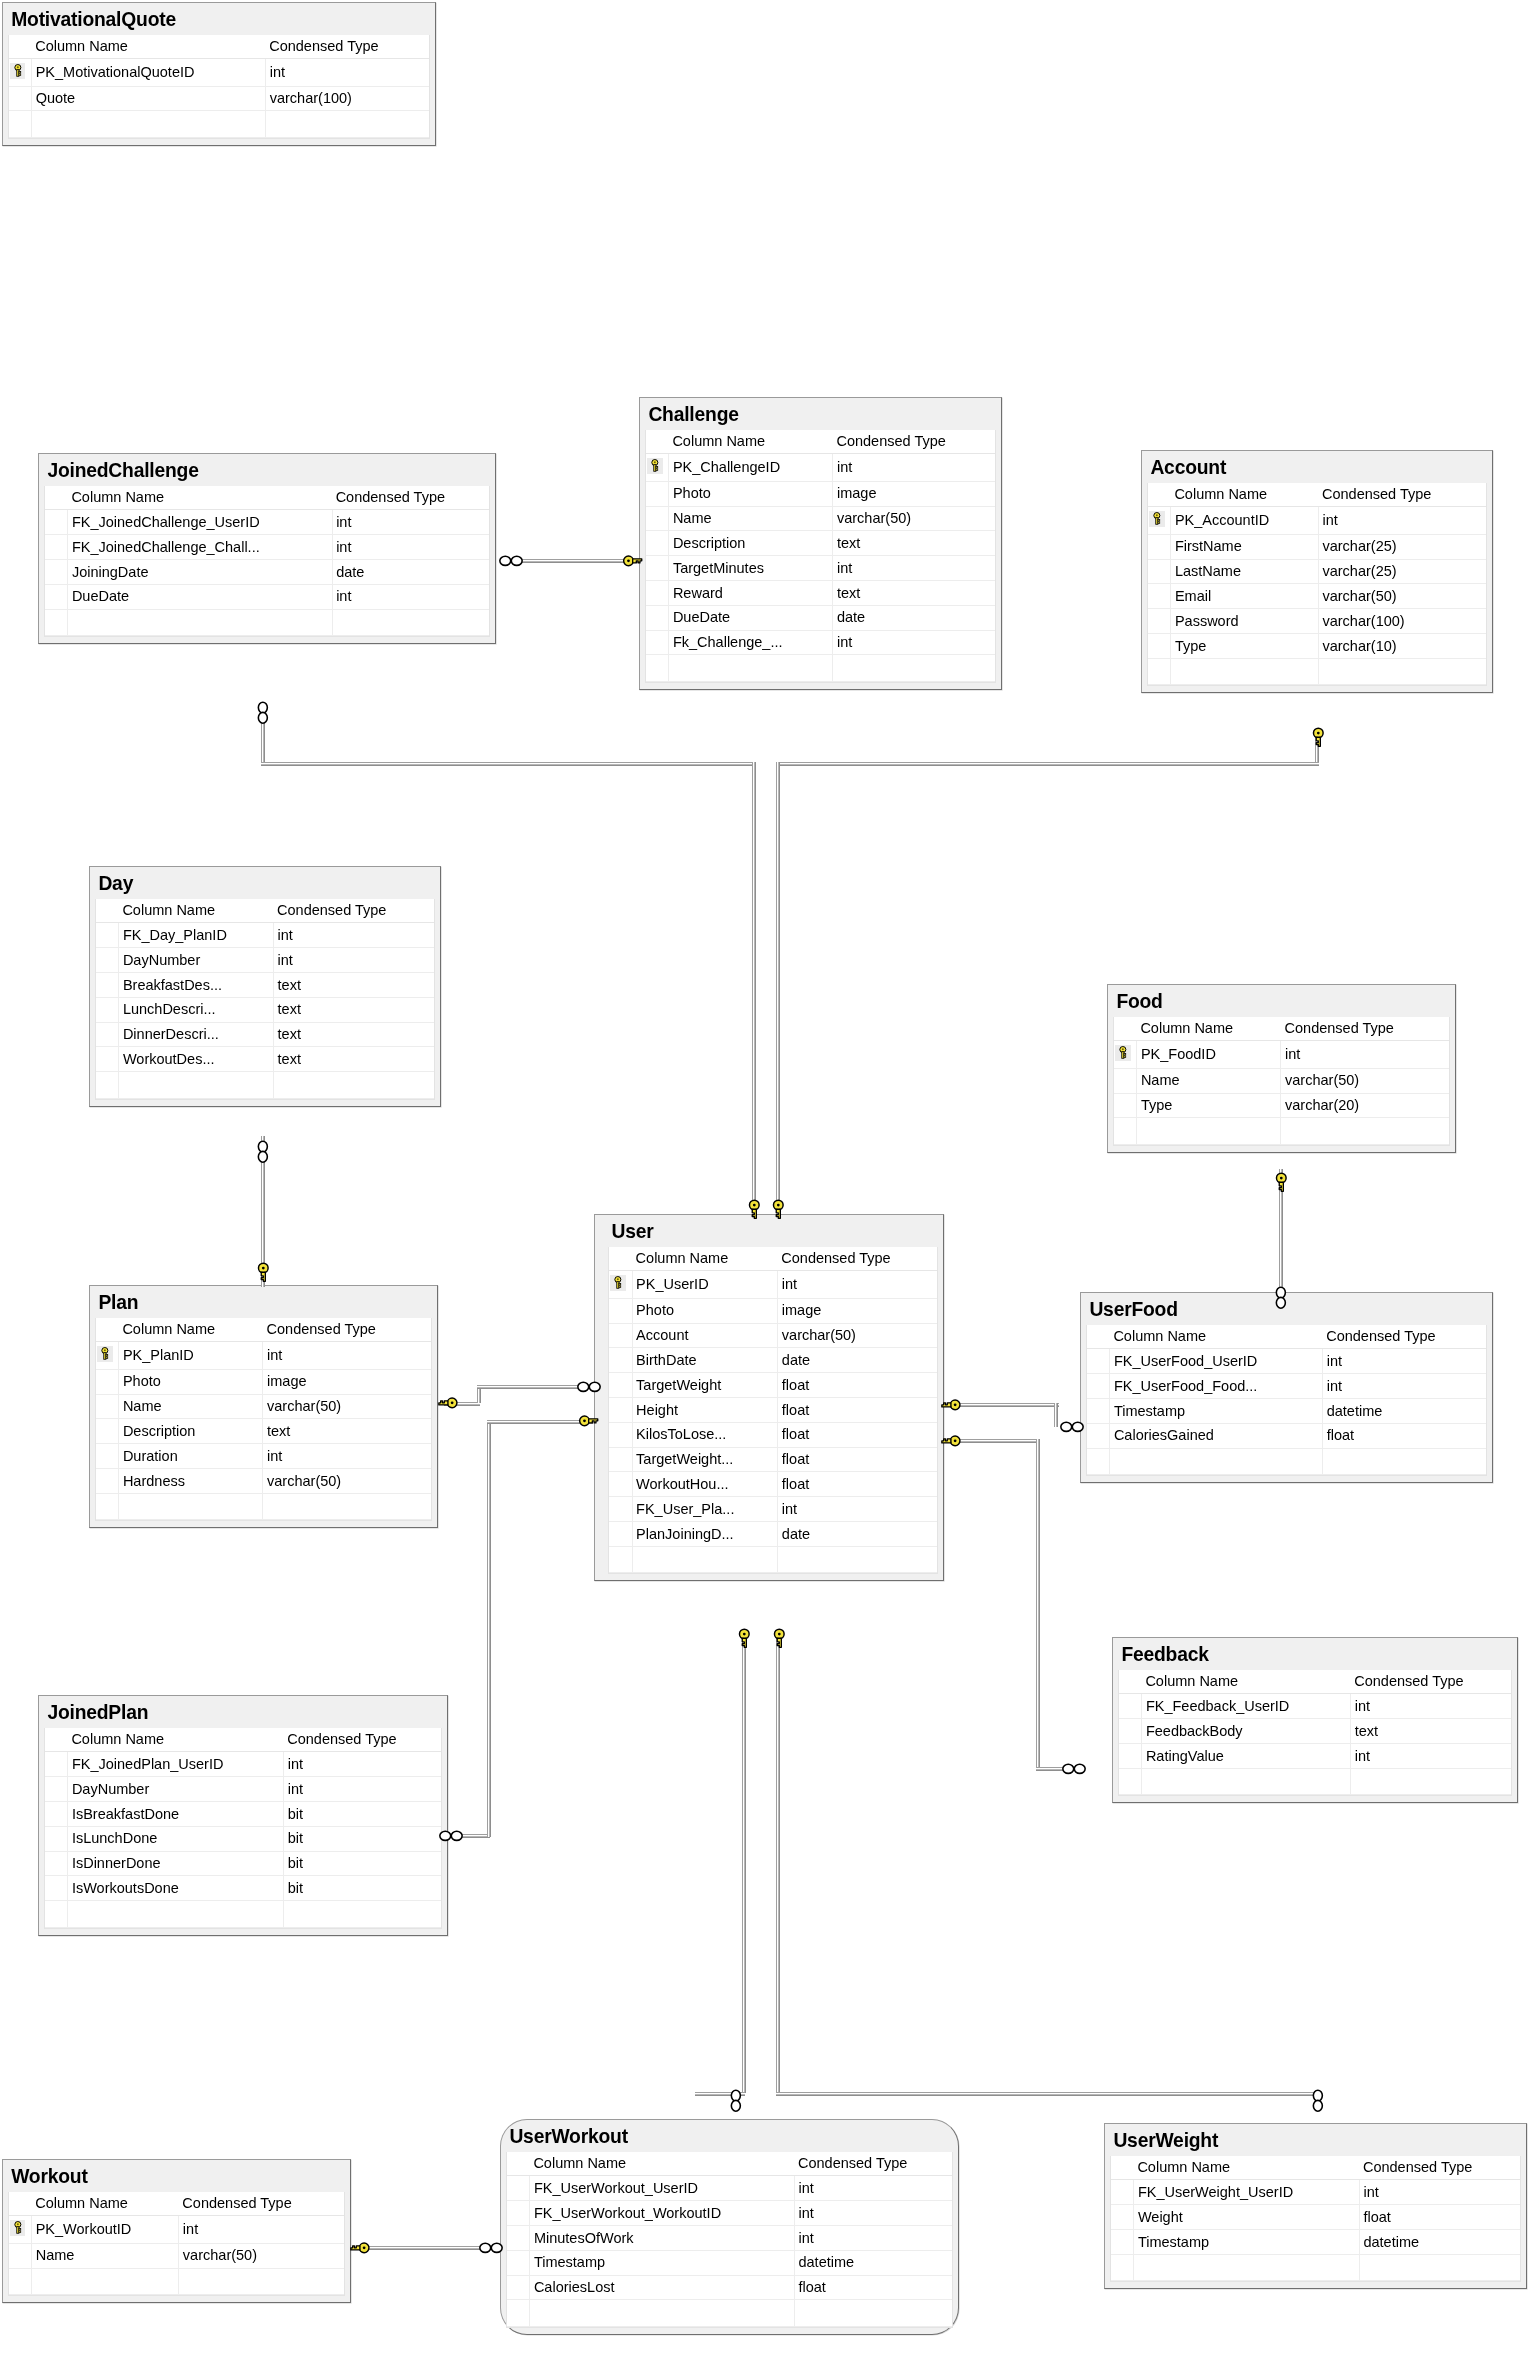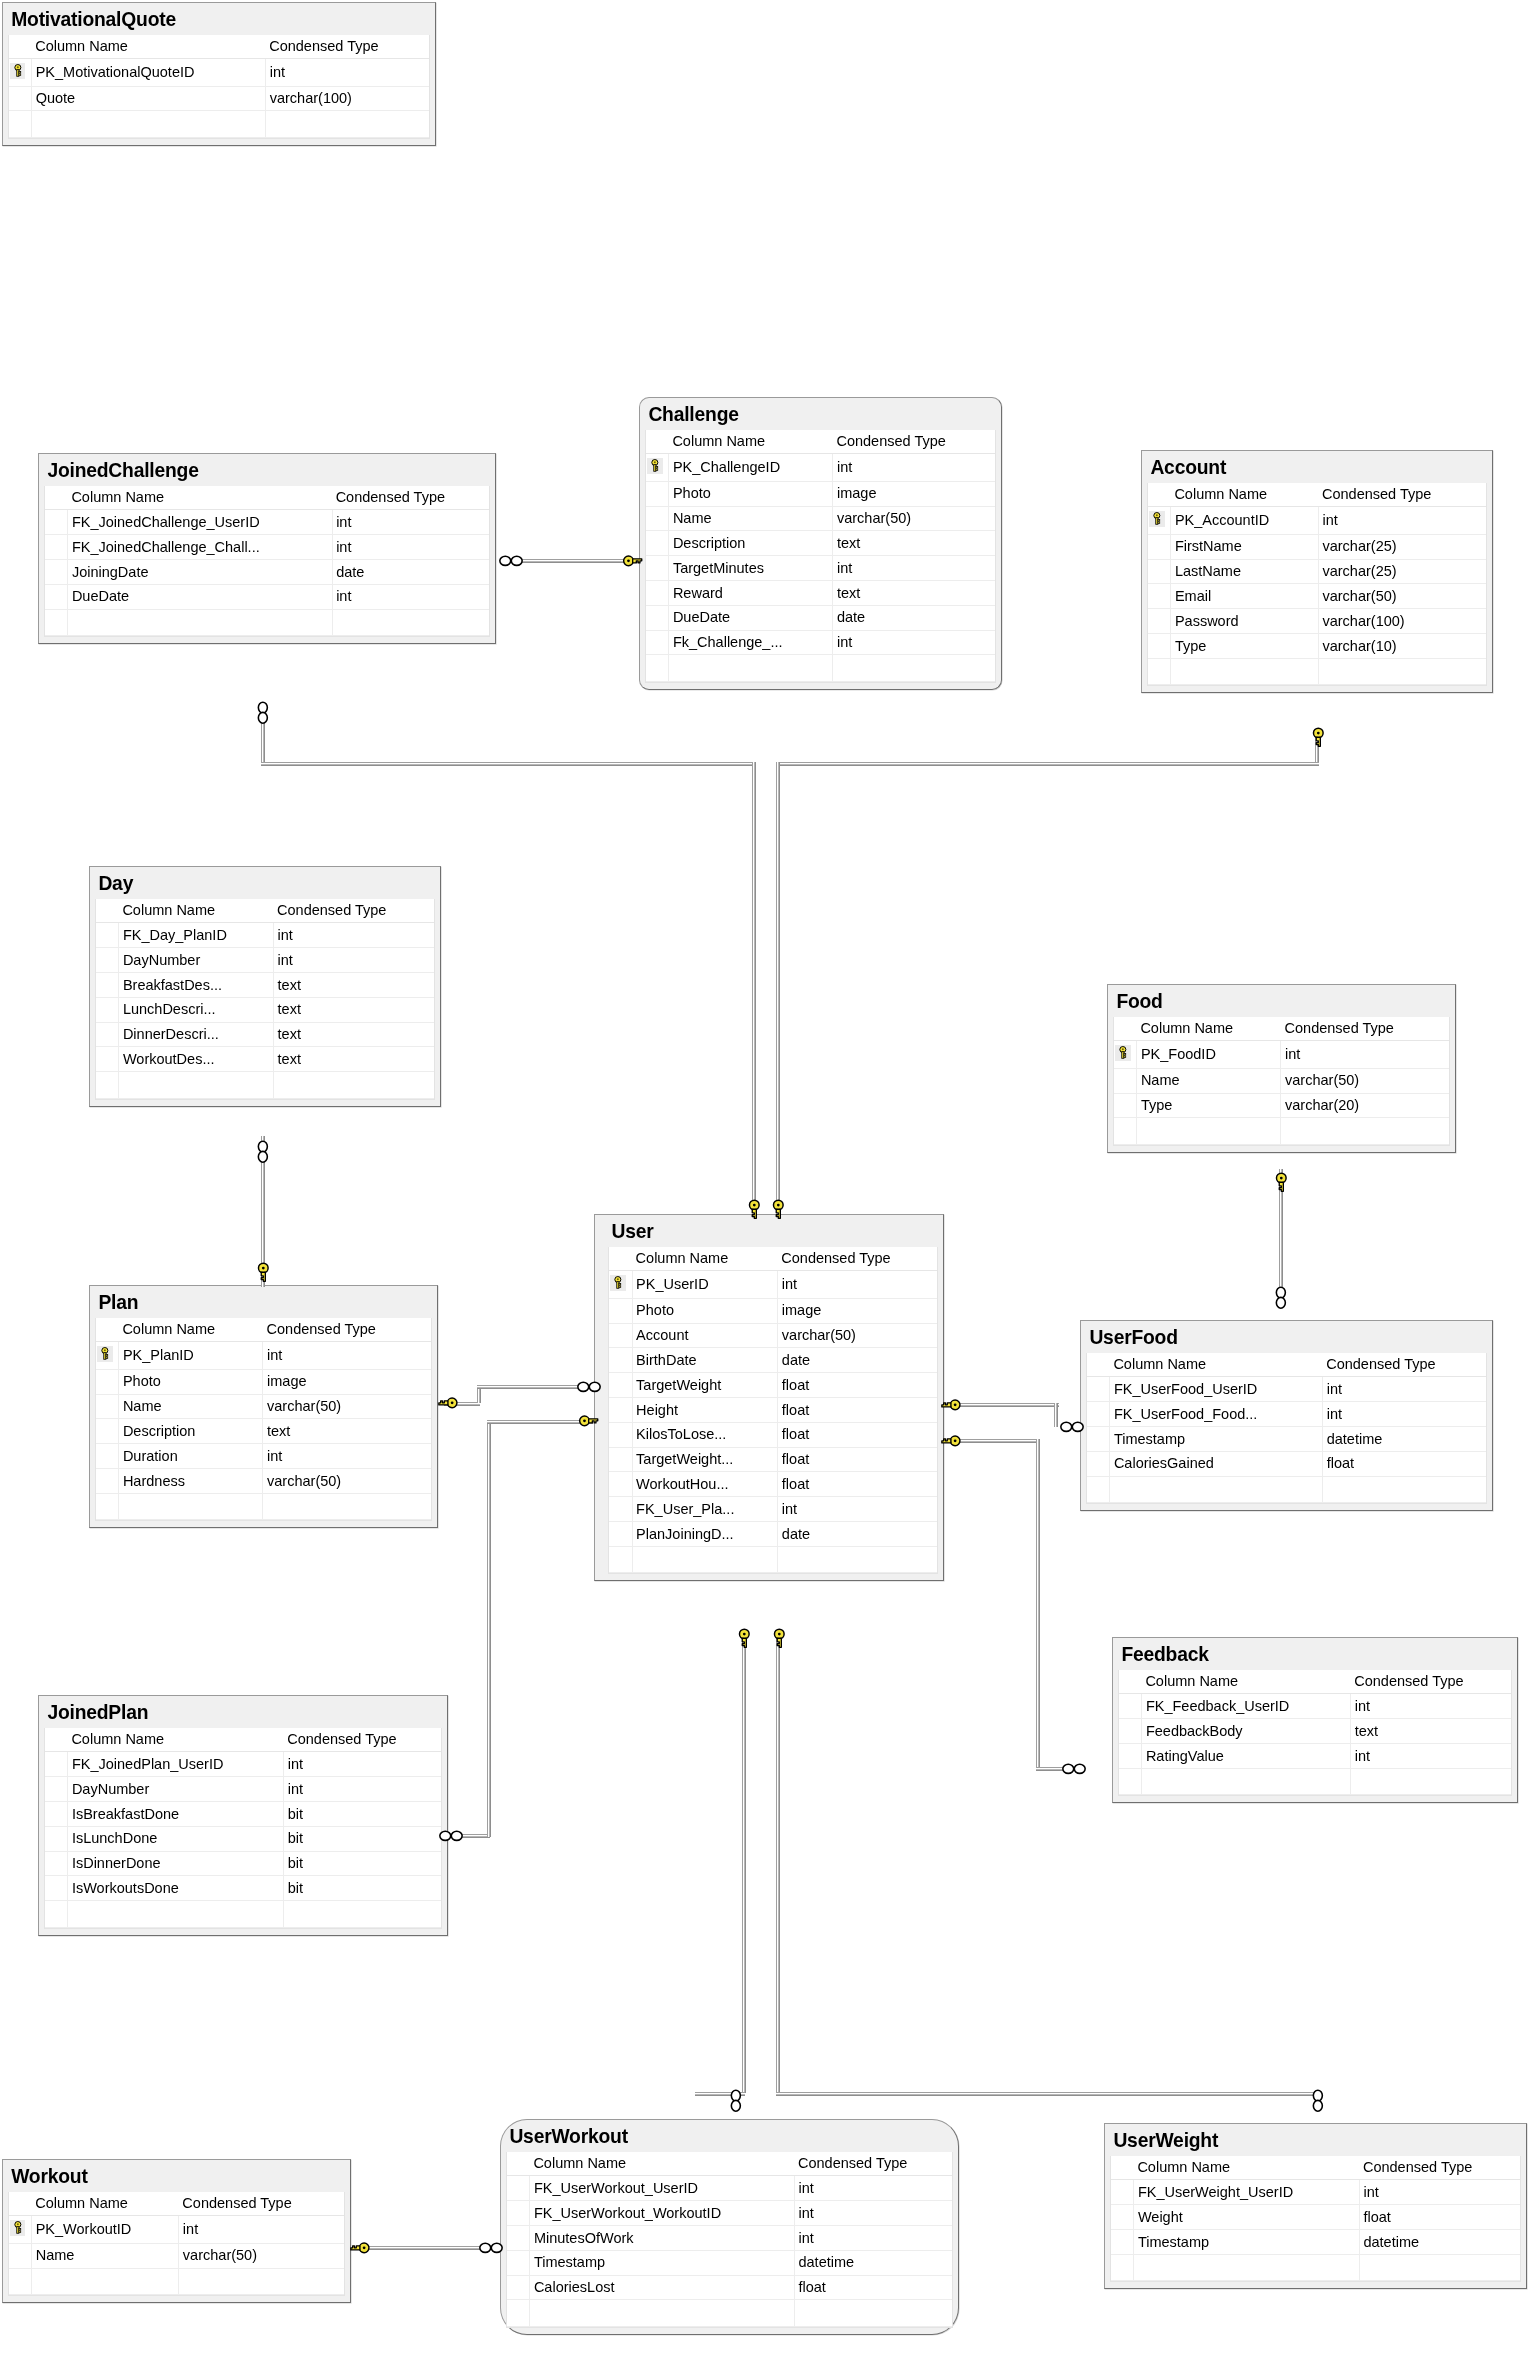--- a/index.html
+++ b/index.html
@@ -180,21 +180,21 @@
             </tr>
             <tr class="empty-row">
               <td class="col-key"></td>
               <td class="col-name"></td>
               <td class="col-type"></td>
             </tr>
           </tbody>
         </table>
       </div>
     </div>
-    <div class="erd-table" style="left: 639px; top: 397px; width: 363px; border-radius: 10px;">
+    <div class="erd-table" style="left: 639px; top: 397px; width: 363px;">
       <div class="erd-title">Challenge</div>
       <div class="erd-grid">
         <table class="erd-cols">
           <thead>
             <tr>
               <th class="col-key"></th>
               <th class="col-name">Column Name</th>
               <th class="col-type">Condensed Type</th>
             </tr>
           </thead>
@@ -546,21 +546,21 @@
             </tr>
             <tr class="empty-row">
               <td class="col-key"></td>
               <td class="col-name"></td>
               <td class="col-type"></td>
             </tr>
           </tbody>
         </table>
       </div>
     </div>
-    <div class="erd-table" style="left: 1080px; top: 1320px; width: 413px;">
+    <div class="erd-table" style="left: 1080px; top: 1292px; width: 413px;">
       <div class="erd-title">UserFood</div>
       <div class="erd-grid">
         <table class="erd-cols">
           <thead>
             <tr>
               <th class="col-key"></th>
               <th class="col-name">Column Name</th>
               <th class="col-type">Condensed Type</th>
             </tr>
           </thead>

